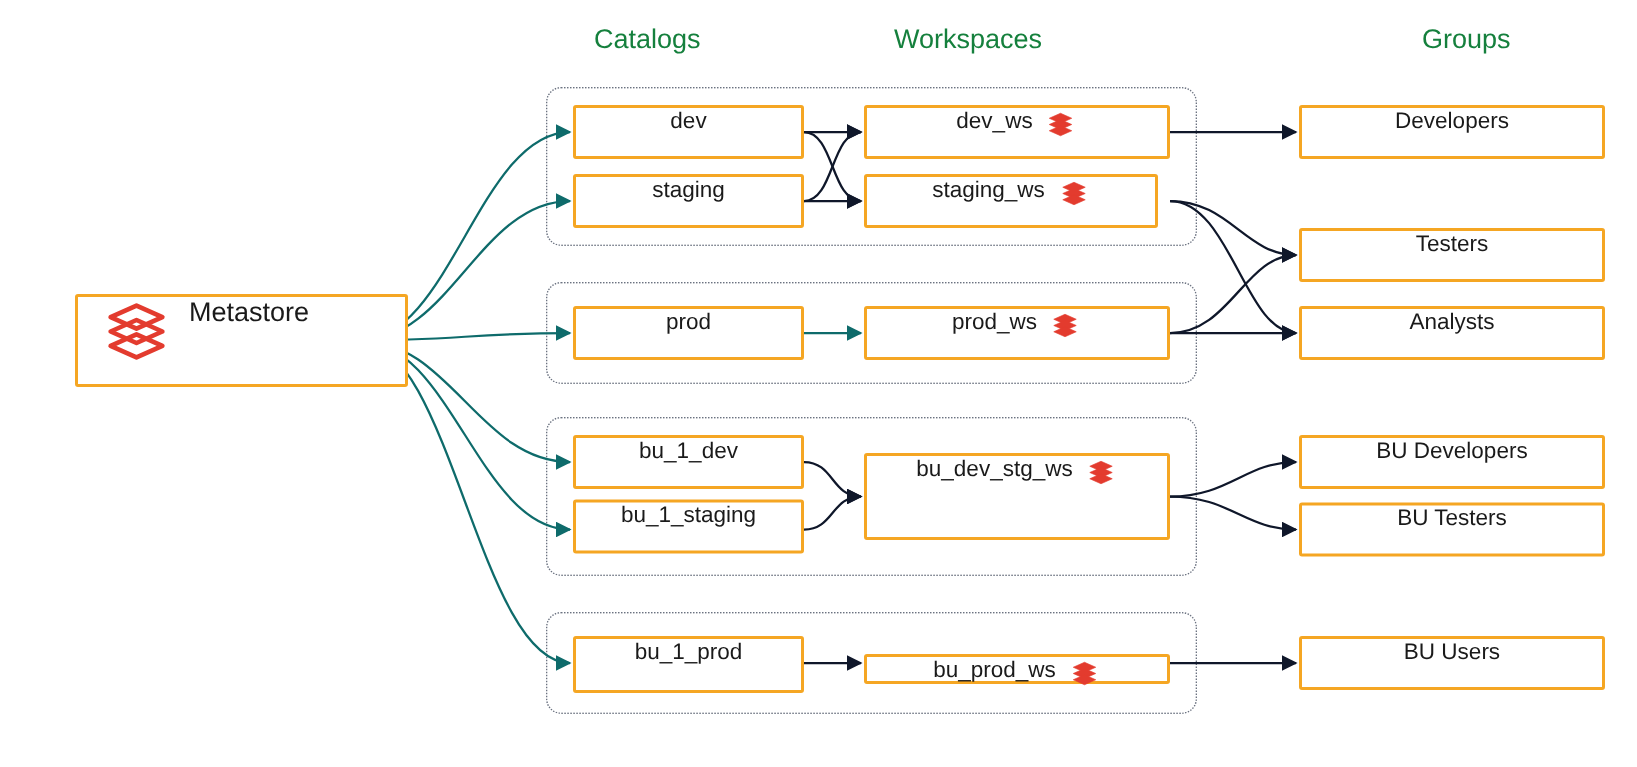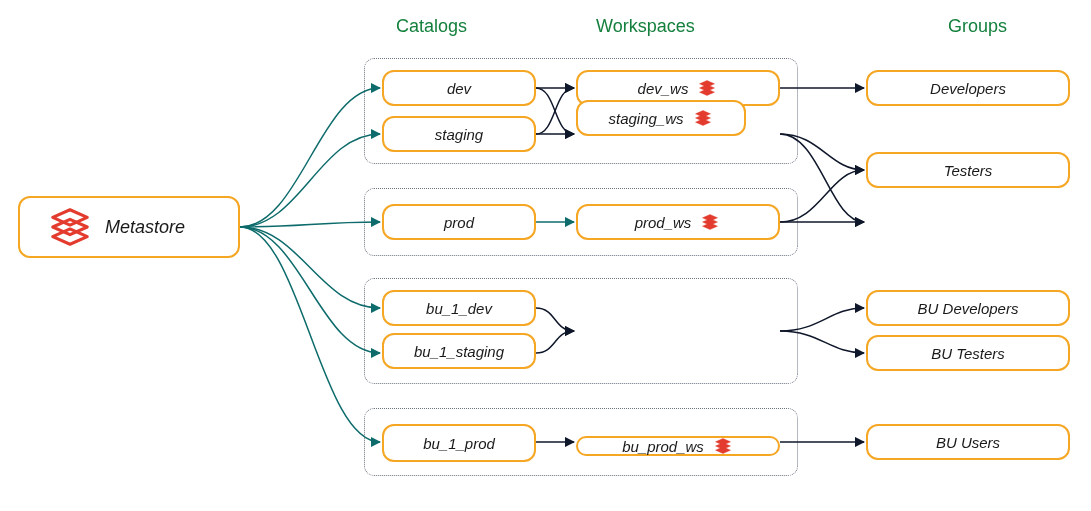--- a/index.html
+++ b/index.html
@@ -18,26 +18,24 @@
   svg.connectors {
     position: absolute;
     top: 0; left: 0;
     width: 1091px; height: 511px;
     pointer-events: none;
   }
   .node {
     position: absolute;
     border: 2px solid #f5a623;
     background: #fff;
-    border-radius: 12px;
+    border-radius: 2px;
     display: flex;
-    align-items: center;
     justify-content: center;
     padding: 0 10px;
-    font-style: italic;
   }
   .node .icon {
     width: 22px; height: 22px;
     display: inline-flex; align-items: center; justify-content: center;
     margin-right: 8px;
     flex: 0 0 auto;
   }
   .node .icon.right { margin-right: 0; margin-left: 8px; }
   .node .icon.big { width: 46px; height: 46px; margin-right: 12px; }
   .node .label { white-space: nowrap; }
@@ -46,22 +44,23 @@
     border: 1px dotted #6b7280;
     border-radius: 10px;
     background: transparent;
   }
   .colhead {
     position: absolute;
     font-size: 18px;
     color: #15803d;
   }
   .metastore {
-    padding-left: 27px;
+    padding-left: 16px;
     justify-content: flex-start;
+    margin-left: 32px;
   }
   .metastore .label { font-size: 18px; }
 </style>
 </head>
 <body>
 
 <div class="stage">
 
   <div class="colhead" style="left:396px; top:16px">Catalogs</div>
   <div class="colhead" style="left:596px; top:16px">Workspaces</div>
@@ -145,21 +144,21 @@
     <span class="icon right">
       <svg viewBox="0 0 24 24" width="20" height="20">
           <g fill="#e33b2e" stroke="#e33b2e" stroke-width="0.5">
         <path d="M3 7 L12 3 L21 7 L12 11 Z"></path>
             <path d="M3 12 L12 8 L21 12 L12 16 Z"></path>
             <path d="M3 17 L12 13 L21 17 L12 21 Z"></path>
       </g>
         </svg>
     </span>
   </div>
-  <div class="node" style="left:576px; top:100px; width:170px; height:36px">
+  <div class="node" style="left:576px; top:116px; width:196px; height:36px">
     <span class="label">staging_ws</span>
     <span class="icon right">
       <svg viewBox="0 0 24 24" width="20" height="20">
           <g fill="#e33b2e" stroke="#e33b2e" stroke-width="0.5">
         <path d="M3 7 L12 3 L21 7 L12 11 Z"></path>
             <path d="M3 12 L12 8 L21 12 L12 16 Z"></path>
             <path d="M3 17 L12 13 L21 17 L12 21 Z"></path>
       </g>
         </svg>
     </span>
@@ -169,39 +168,54 @@
     <span class="icon right">
       <svg viewBox="0 0 24 24" width="20" height="20">
           <g fill="#e33b2e" stroke="#e33b2e" stroke-width="0.5">
         <path d="M3 7 L12 3 L21 7 L12 11 Z"></path>
             <path d="M3 12 L12 8 L21 12 L12 16 Z"></path>
             <path d="M3 17 L12 13 L21 17 L12 21 Z"></path>
       </g>
         </svg>
     </span>
   </div>
+  <div class="node" style="left:576px; top:302px; width:204px; height:58px">
+    <span class="label">bu_dev_stg_ws</span>
+    <span class="icon right">
+      <svg viewBox="0 0 24 24" width="20" height="20">
+          <g fill="#e33b2e" stroke="#e33b2e" stroke-width="0.5">
+        <path d="M3 7 L12 3 L21 7 L12 11 Z"></path>
+            <path d="M3 12 L12 8 L21 12 L12 16 Z"></path>
+            <path d="M3 17 L12 13 L21 17 L12 21 Z"></path>
+      </g>
+        </svg>
+    </span>
+  </div>
   <div class="node" style="left:576px; top:436px; width:204px; height:20px">
     <span class="label">bu_prod_ws</span>
     <span class="icon right">
       <svg viewBox="0 0 24 24" width="20" height="20">
           <g fill="#e33b2e" stroke="#e33b2e" stroke-width="0.5">
         <path d="M3 7 L12 3 L21 7 L12 11 Z"></path>
             <path d="M3 12 L12 8 L21 12 L12 16 Z"></path>
             <path d="M3 17 L12 13 L21 17 L12 21 Z"></path>
       </g>
         </svg>
     </span>
   </div>
 
   <div class="node" style="left:866px; top:70px; width:204px; height:36px">
     <span class="label">Developers</span>
   </div>
   <div class="node" style="left:866px; top:152px; width:204px; height:36px">
     <span class="label">Testers</span>
   </div>
+  <div class="node" style="left:866px; top:204px; width:204px; height:36px">
+    <span class="label">Analysts</span>
+  </div>
   <div class="node" style="left:866px; top:290px; width:204px; height:36px">
     <span class="label">BU Developers</span>
   </div>
   <div class="node" style="left:866px; top:335px; width:204px; height:36px">
     <span class="label">BU Testers</span>
   </div>
   <div class="node" style="left:866px; top:424px; width:204px; height:36px">
     <span class="label">BU Users</span>
   </div>
 

